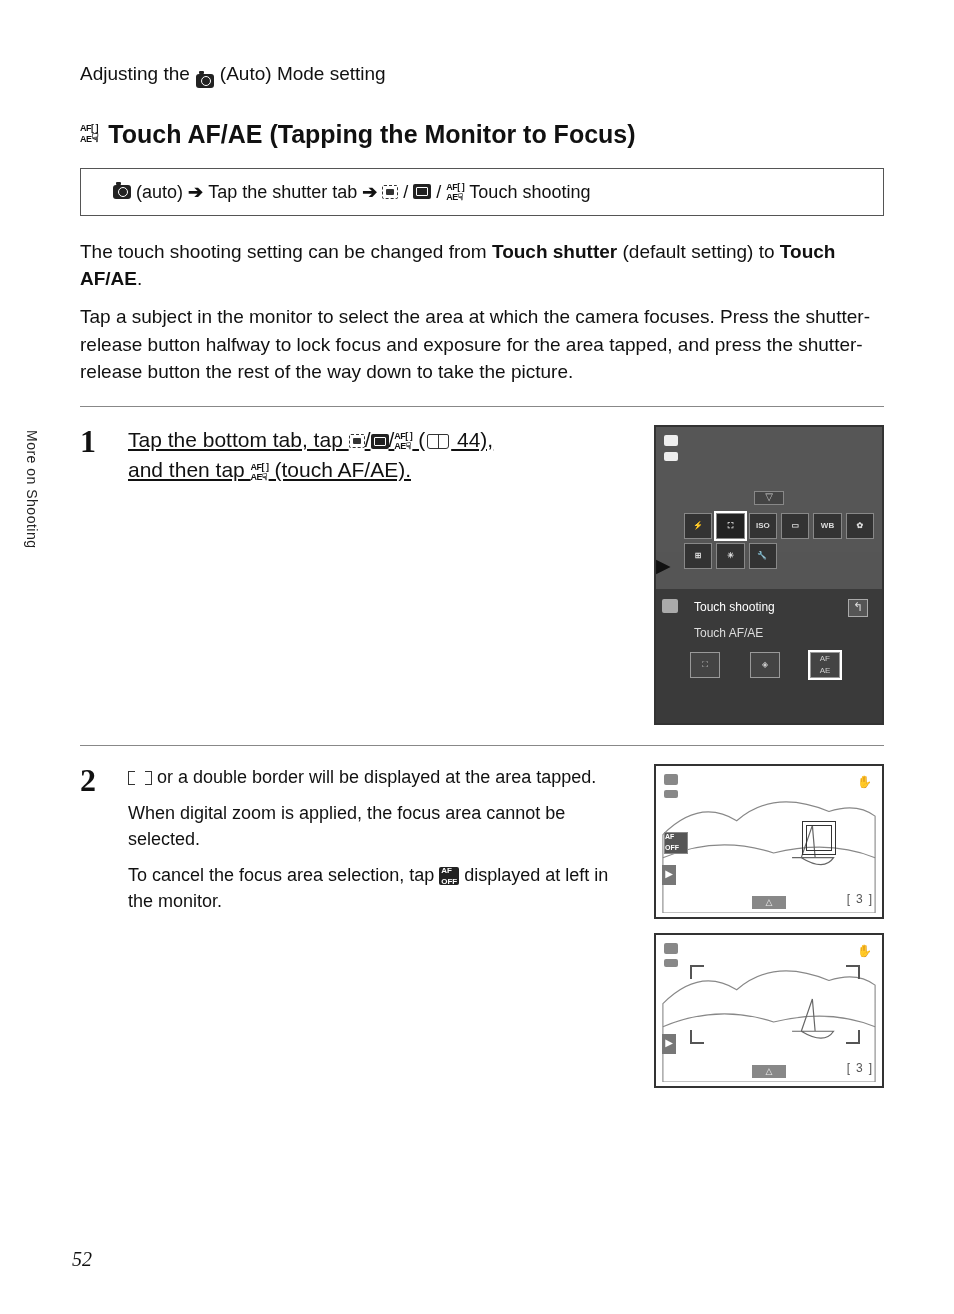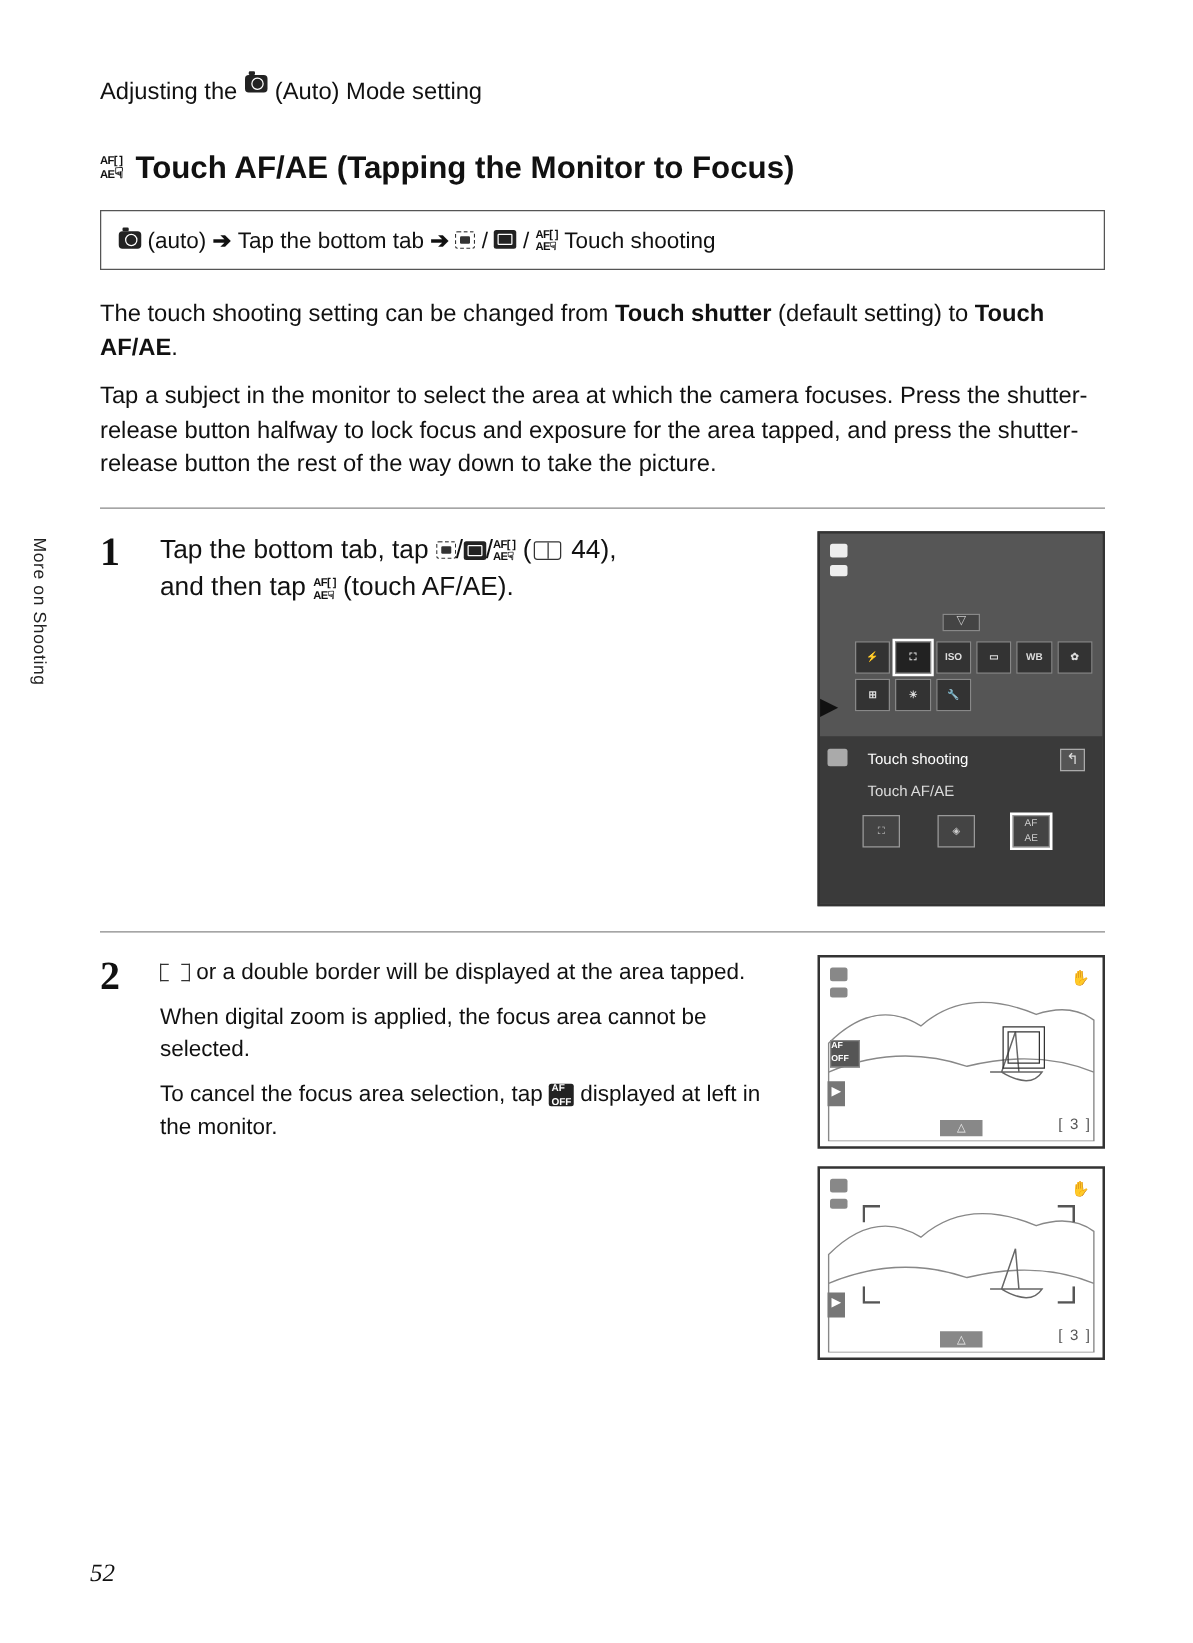--- a/index.html
+++ b/index.html
@@ -16,21 +16,21 @@
   .page {
     padding: 60px 70px 40px 80px;
     position: relative;
     height: 100%;
   }
   .header-line {
     font-size: 19px;
     font-weight: 400;
     margin-bottom: 28px;
     display: flex;
-    align-items: flex-start;
+    align-items: flex-end;
     gap: 6px;
   }
   .cam-icon-small {
     display: inline-block;
     width: 18px; height: 14px;
     background: #222;
     border-radius: 3px;
     position: relative;
     vertical-align: middle;
   }
@@ -55,21 +55,21 @@
   h1.title {
     font-size: 25px;
     font-weight: 700;
     margin-bottom: 16px;
     display: flex;
     align-items: center;
     gap: 10px;
   }
   .path-box {
     border: 1px solid #555;
-    padding: 10px 14px;
+    padding: 10px 32px;
     margin-bottom: 22px;
     font-size: 18px;
     display: flex;
     align-items: center;
     flex-wrap: wrap;
     gap: 5px;
   }
   .arrow { font-weight: bold; }
   .intro p { margin-bottom: 10px; }
   .intro b { font-weight: 700; }
@@ -88,20 +88,21 @@
     font-weight: 700;
     line-height: 1;
     min-width: 30px;
     font-family: Georgia, "Times New Roman", serif;
   }
   .step-text { flex: 1; }
   .step-head {
     font-size: 21px;
     font-weight: 400;
     margin-bottom: 10px;
+    text-decoration: underline;
   }
   .step-body p { font-size: 18px; margin-bottom: 10px; }
   .figs { display: flex; flex-direction: column; gap: 14px; }
   .fig {
     width: 230px;
     border: 2px solid #333;
     background: #fff;
     position: relative;
   }
   .fig.menu { height: 300px; background: #555; }
@@ -225,21 +226,21 @@
 
   <h1 class="title">
     <span class="afae-icon">AF[&nbsp;]<br>AE<span class="hand">☟</span></span>
     <span>Touch AF/AE (Tapping the Monitor to Focus)</span>
   </h1>
 
   <div class="path-box">
     <span class="cam-icon-small"></span>
     <span>(auto)</span>
     <span class="arrow">➔</span>
-    <span>Tap the bottom tab</span>
+    <span>Tap the shutter tab</span>
     <span class="arrow">➔</span>
     <span class="touch-shutter-icon"></span>/<span class="subject-track-icon"></span>/<span class="afae-icon">AF[&nbsp;]<br>AE☟</span>
     <span>Touch shooting</span>
   </div>
 
   <div class="intro">
     <p>
       <span>The touch shooting setting can be changed from </span><b>Touch shutter</b><span> (default setting) to </span><b>Touch AF/AE</b><span>.</span>
     </p>
     <p>Tap a subject in the monitor to select the area at which the camera focuses. Press the shutter-release button halfway to lock focus and exposure for the area tapped, and press the shutter-release button the rest of the way down to take the picture.</p>

